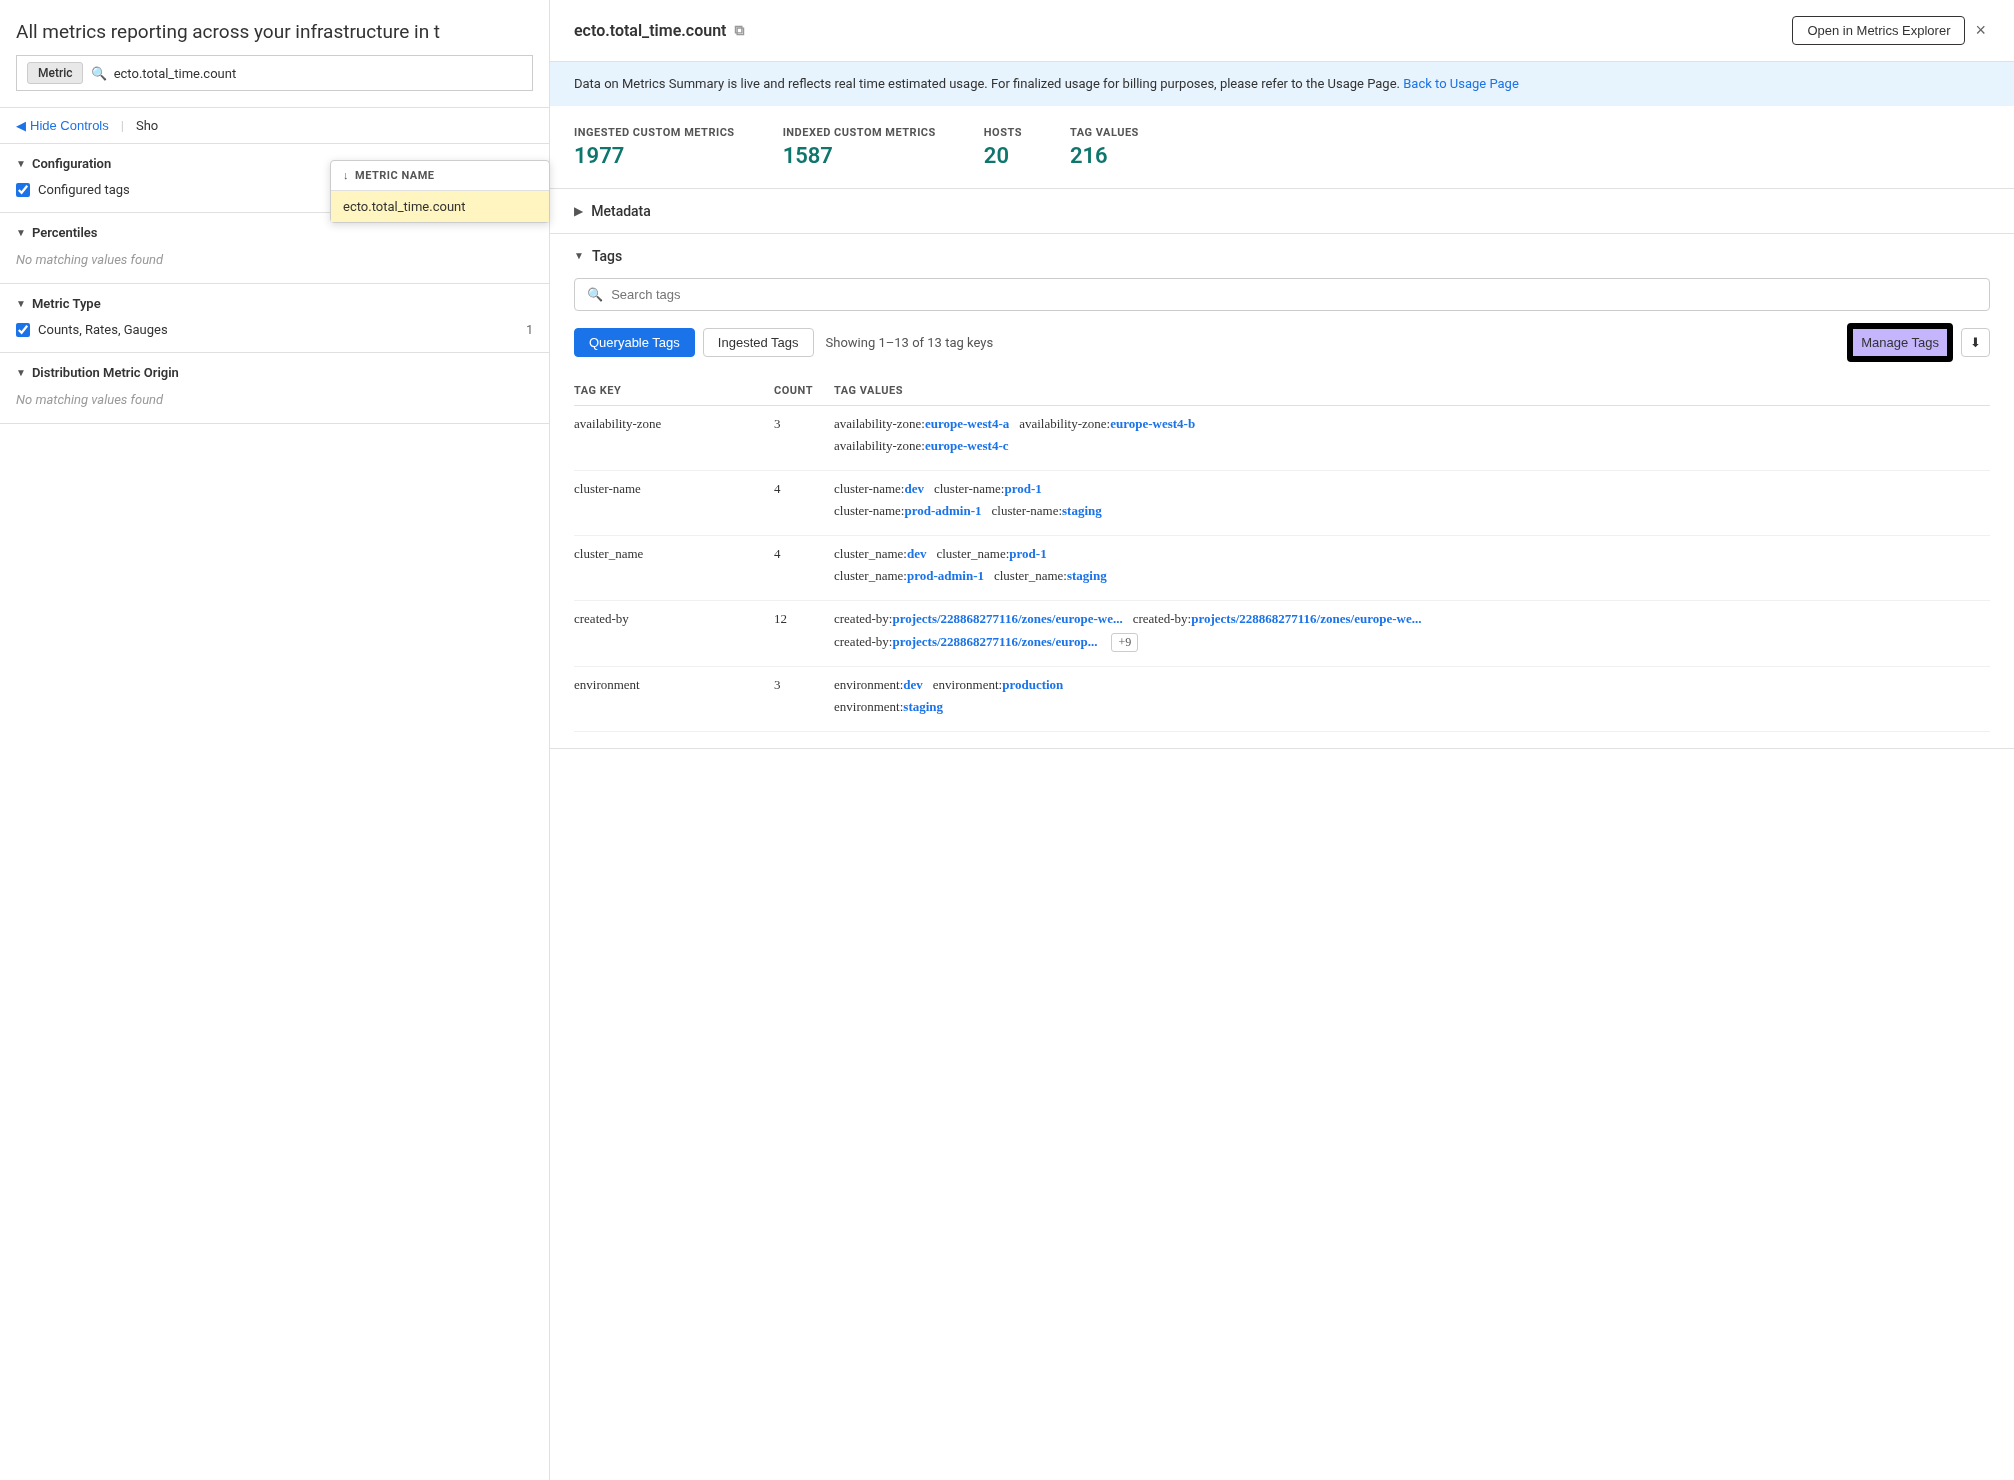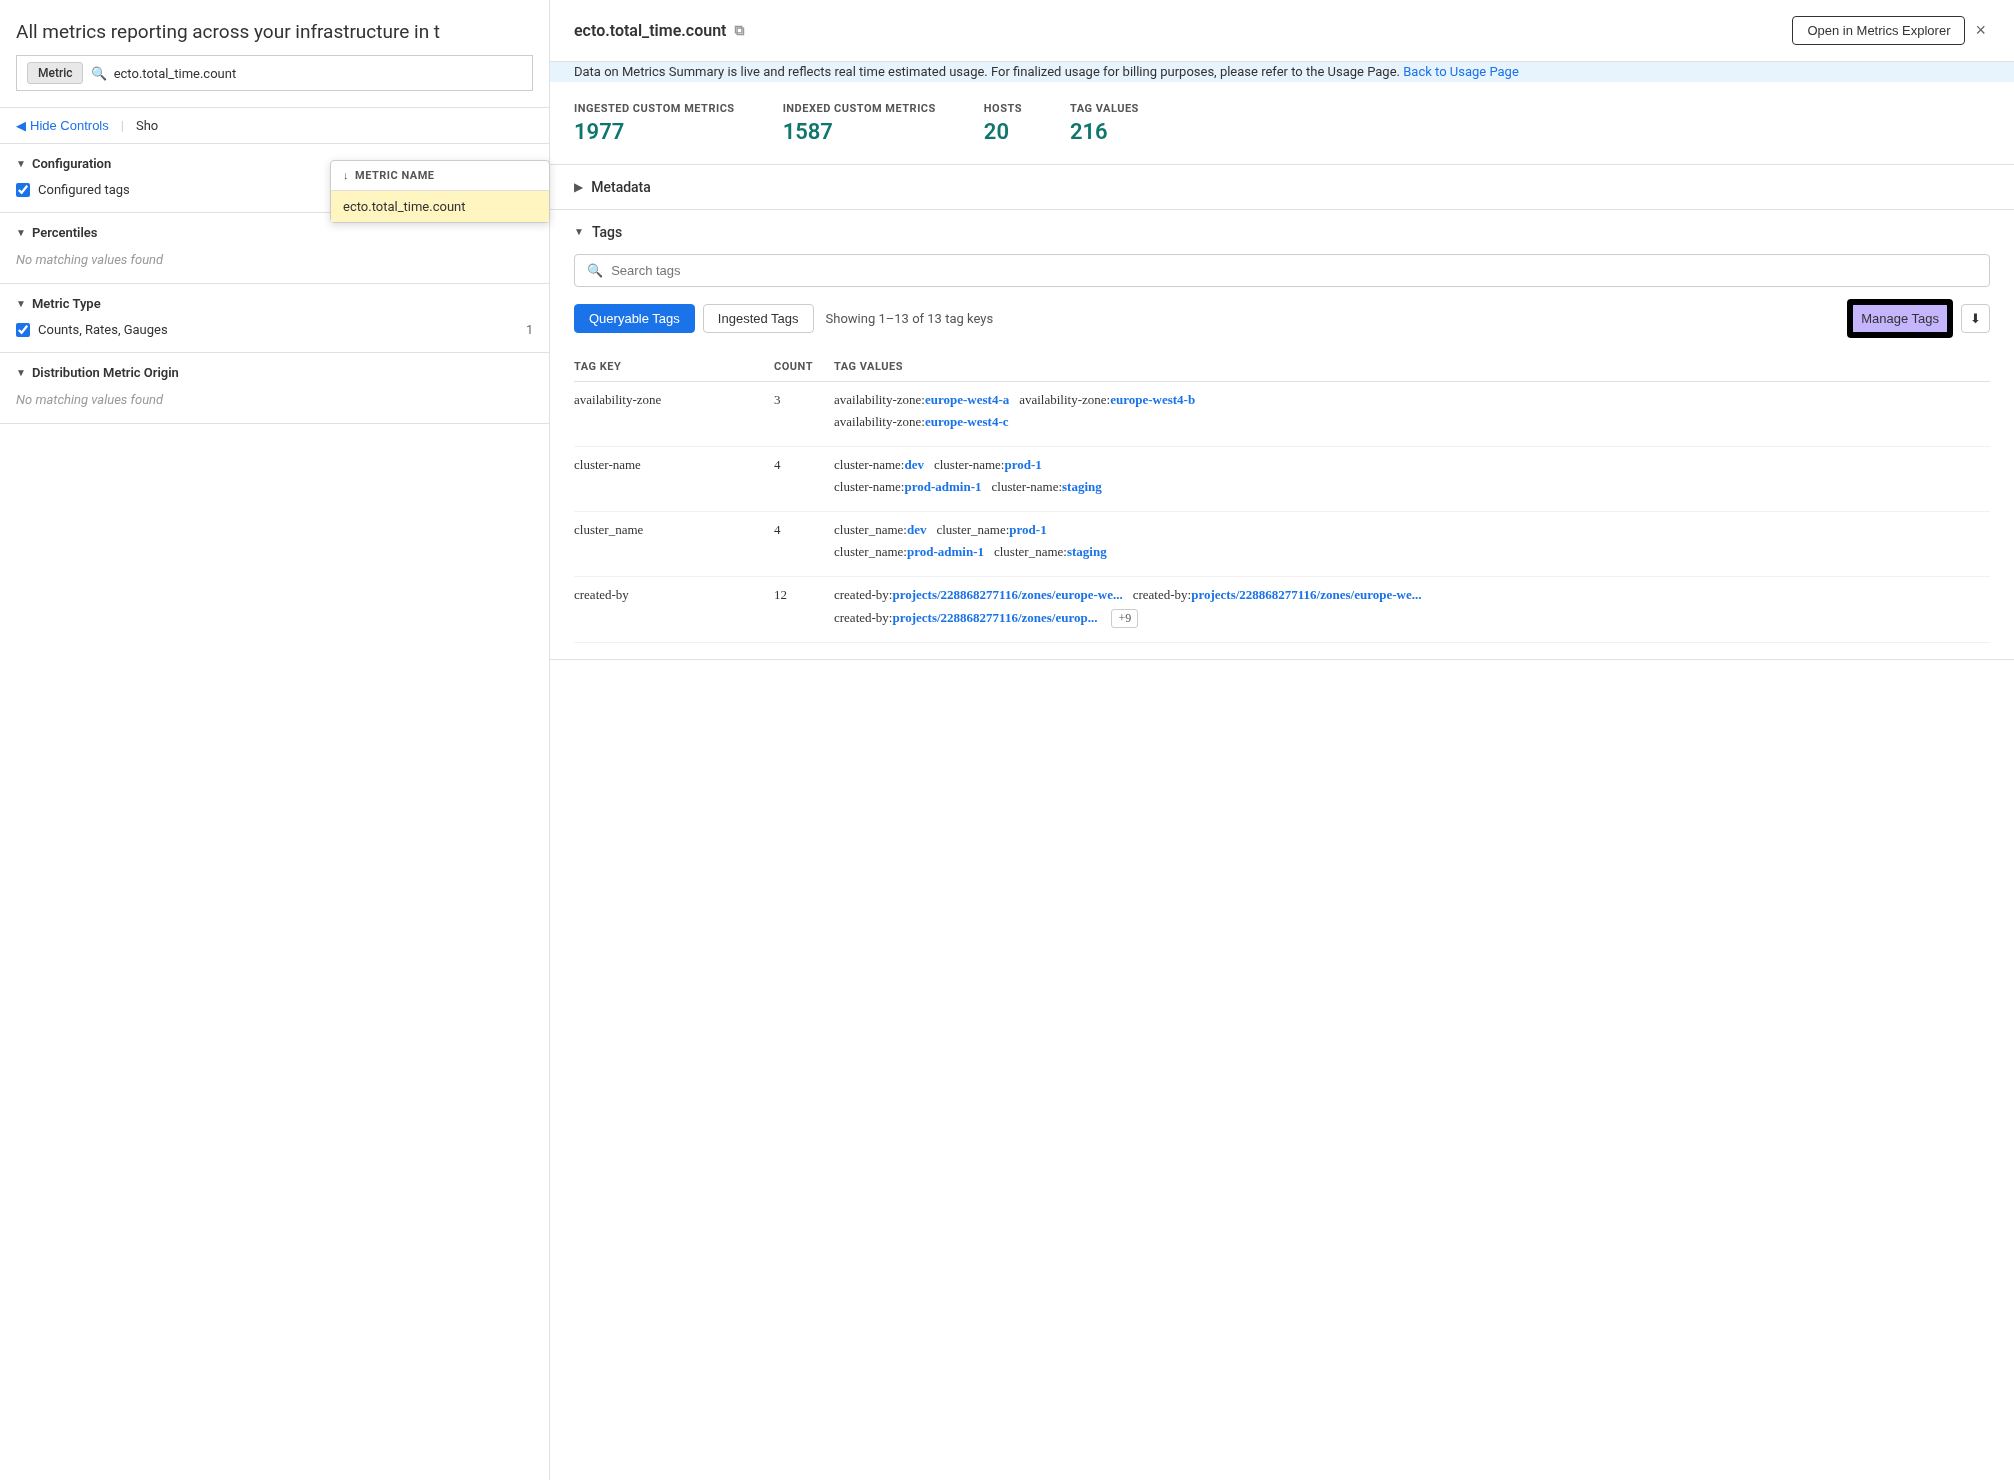--- a/index.html
+++ b/index.html
@@ -164,21 +164,21 @@
       font-size: 18px;
       cursor: pointer;
       color: #666;
       background: none;
       border: none;
       padding: 4px;
     }
 
     .info-banner {
       background: #e8f4fd;
-      padding: 0 24px;
+      padding: 12px 24px;
       font-size: 13px;
       color: #333;
       line-height: 1.5;
     }
     .info-link { color: #1a73e8; text-decoration: none; }
 
     .stats-row {
       display: flex;
       gap: 48px;
       padding: 20px 24px;
@@ -510,17 +510,25 @@
               </td>
             </tr>
             <tr>
               <td class="col-key">created-by</td>
               <td class="col-count">12</td>
               <td class="col-values">
                 <div class="tag-value-line"><a href="#" class="tag-value-link">created-by:<strong>projects/228868277116/zones/europe-we...</strong></a><a href="#" class="tag-value-link">created-by:<strong>projects/228868277116/zones/europe-we...</strong></a></div>
                 <div class="tag-value-line"><a href="#" class="tag-value-link">created-by:<strong>projects/228868277116/zones/europ...</strong></a><span class="more-badge">+9</span></div>
               </td>
             </tr>
+            <tr>
+              <td class="col-key">environment</td>
+              <td class="col-count">3</td>
+              <td class="col-values">
+                <div class="tag-value-line"><a href="#" class="tag-value-link">environment:<strong>dev</strong></a><a href="#" class="tag-value-link">environment:<strong>production</strong></a></div>
+                <div class="tag-value-line"><a href="#" class="tag-value-link">environment:<strong>staging</strong></a></div>
+              </td>
+            </tr>
           </tbody>
       </table>
     </div>
   </div>
 </div>
 
 </body></html>

